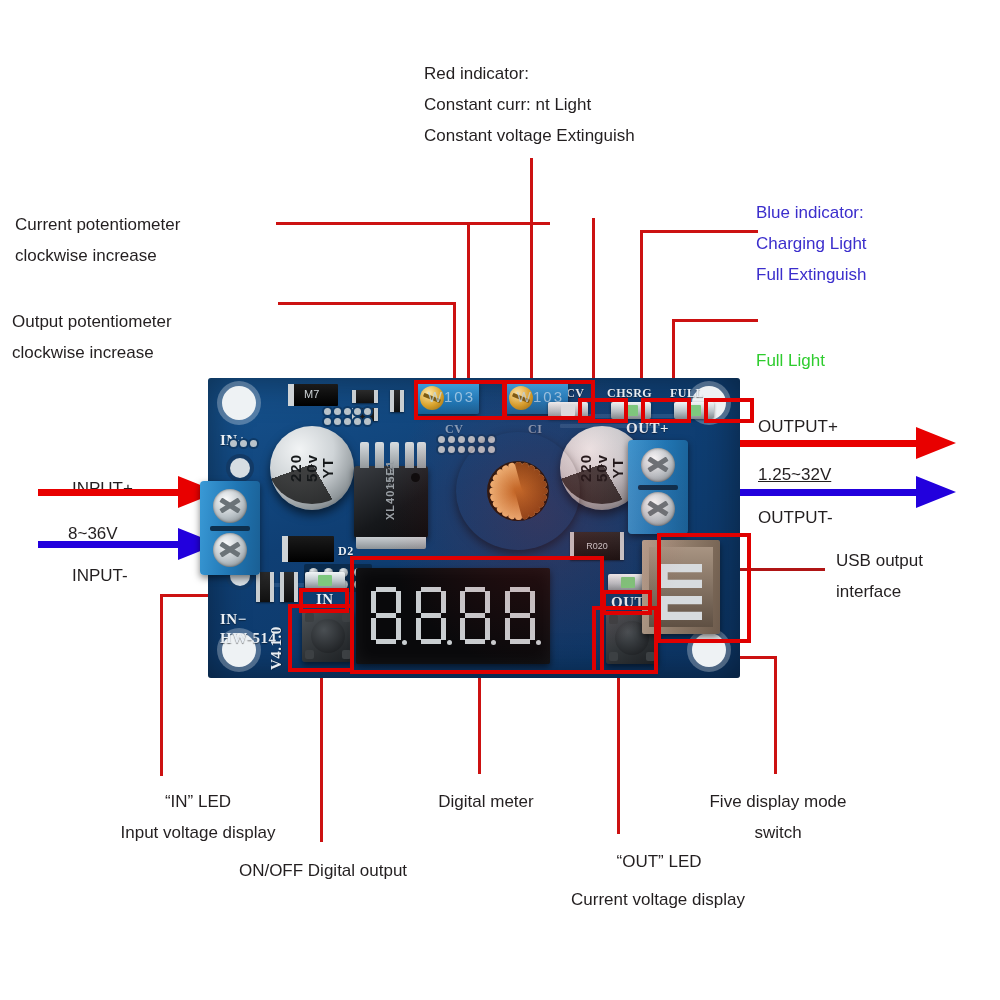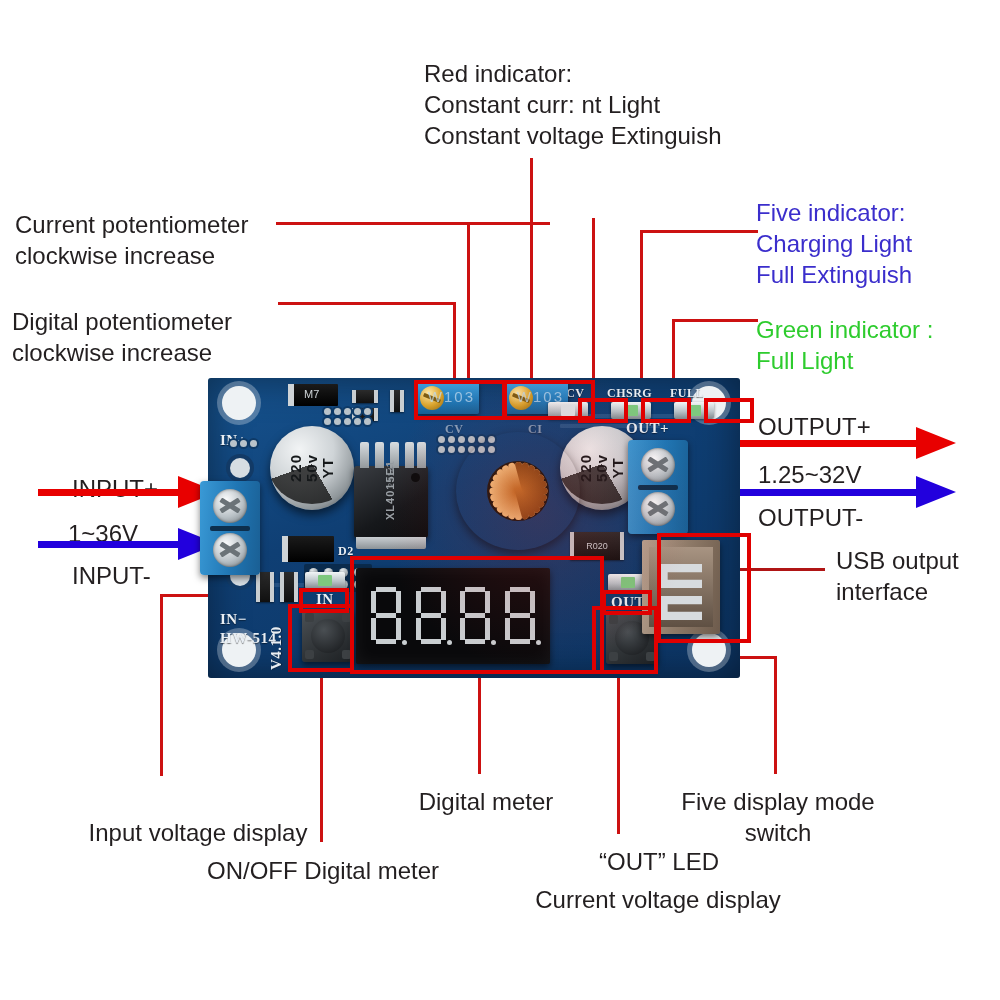--- a/index.html
+++ b/index.html
@@ -1,21 +1,21 @@
 <!DOCTYPE html>
 <html><head>
 <meta charset="utf-8">
 <style>
   html,body{margin:0;padding:0;background:#fff;}
   body{width:1000px;height:1000px;position:relative;overflow:hidden;
        font-family:"Liberation Sans","DejaVu Sans",sans-serif;color:#1a1a1a;}
   .stage{position:absolute;inset:0;width:1000px;height:1000px;}
 
   
-  .ann{position:absolute;font-size:24px;line-height:31px;color:#231f20;white-space:pre;}
+  .ann{position:absolute;font-size:17px;line-height:31px;color:#231f20;white-space:pre;}
   .ann.blue{color:#3b2ecc;}
   .ann.green{color:#2ecc2e;}
   .ann.ctr{text-align:center;}
 
   
   .ln{position:absolute;background:#cc1111;}
   .ln.dk{background:#b01515;}
   .lnh{height:3px;}
   .lnv{width:3px;}
 
@@ -168,47 +168,47 @@
 </head>
 <body>
 
 <div class="stage">
 
 
   <div class="ann" style="left:424px;top:58px;">Red indicator:</div>
   <div class="ann" style="left:424px;top:89px;">Constant curr: nt Light</div>
   <div class="ann" style="left:424px;top:120px;">Constant voltage Extinguish</div>
 
-  <div class="ann blue" style="left:756px;top:197px;">Five indicator:</div>
+  <div class="ann blue" style="left:756px;top:197px;">Blue indicator:</div>
   <div class="ann blue" style="left:756px;top:259px;">Full Extinguish</div>
   <div class="ann blue" style="left:756px;top:228px;">Charging Light</div>
 
-  <div class="ann green" style="left:756px;top:314px;">Green indicator :</div>
   <div class="ann green" style="left:756px;top:345px;">Full Light</div>
 
   <div class="ann" style="left:15px;top:209px;">Current potentiometer</div>
   <div class="ann" style="left:15px;top:240px;">clockwise increase</div>
 
-  <div class="ann" style="left:12px;top:306px;">Digital potentiometer</div>
+  <div class="ann" style="left:12px;top:306px;">Output potentiometer</div>
   <div class="ann" style="left:12px;top:337px;">clockwise increase</div>
 
   <div class="ann" style="left:72px;top:473px;">INPUT+</div>
-  <div class="ann" style="left:68px;top:518px;">1~36V</div>
+  <div class="ann" style="left:68px;top:518px;">8~36V</div>
   <div class="ann" style="left:72px;top:560px;">INPUT-</div>
 
   <div class="ann" style="left:758px;top:411px;">OUTPUT+</div>
-  <div class="ann" style="left:758px;top:459px;">1.25~32V</div>
+  <div class="ann" style="left:758px;top:459px;text-decoration:underline;">1.25~32V</div>
   <div class="ann" style="left:758px;top:502px;">OUTPUT-</div>
 
   <div class="ann" style="left:836px;top:545px;">USB output</div>
   <div class="ann" style="left:836px;top:576px;">interface</div>
 
+  <div class="ann ctr" style="left:108px;top:786px;width:180px;">“IN” LED</div>
   <div class="ann ctr" style="left:36px;top:817px;width:324px;">Input voltage display</div>
 
-  <div class="ann ctr" style="left:186px;top:855px;width:274px;">ON/OFF Digital meter</div>
+  <div class="ann ctr" style="left:186px;top:855px;width:274px;">ON/OFF Digital output</div>
 
   <div class="ann ctr" style="left:400px;top:786px;width:172px;">Digital meter</div>
 
   <div class="ann ctr" style="left:566px;top:846px;width:186px;">“OUT” LED</div>
   <div class="ann ctr" style="left:488px;top:884px;width:340px;">Current voltage display</div>
 
   <div class="ann ctr" style="left:656px;top:817px;width:244px;">switch</div>
   <div class="ann ctr" style="left:656px;top:786px;width:244px;">Five display mode</div>
 
   <div class="ln lnv" style="left:530px;top:158px;height:225px;"></div>

